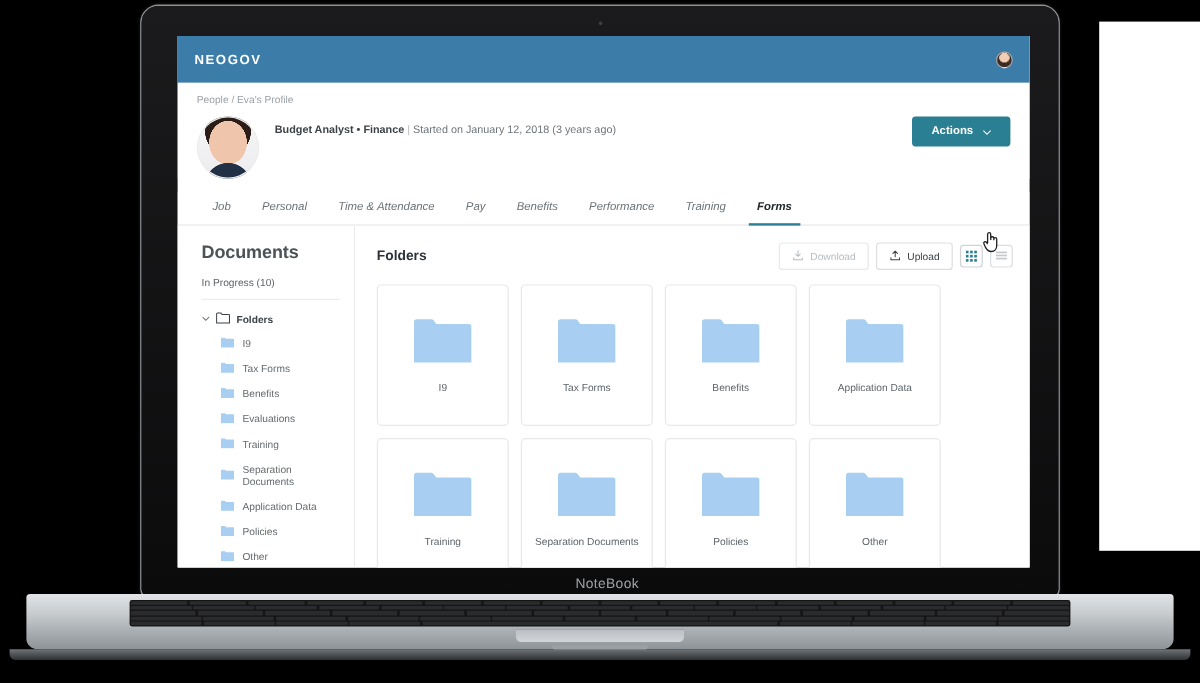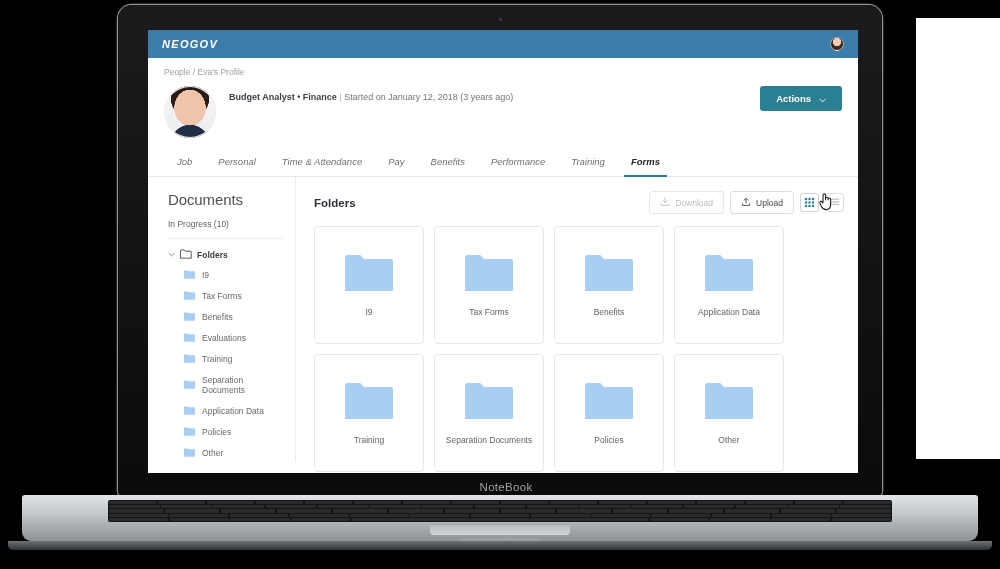--- a/index.html
+++ b/index.html
@@ -37,24 +37,23 @@
 
   
   .screen {
     position: absolute; left: 148px; top: 30px;
     width: 710px; height: 443px;
     background: #ffffff; overflow: hidden;
   }
 
   
   .topbar {
-    height: 28px; background: #3b7ca8;
+    height: 39px; background: #3b7ca8;
     display: flex; align-items: center; justify-content: space-between;
     padding: 12px 14px;
-    font-style: italic;
   }
   .brand { color: #fff; font-size: 11px; font-weight: bold; letter-spacing: 1.3px; }
   .topbar-avatar {
     width: 14px; height: 14px; border-radius: 50%;
     background: radial-gradient(circle at 50% 34%, #f0cdb4 0 42%, #3a2a22 43% 100%);
     border: 1px solid rgba(255,255,255,.55);
   }
 
   
   .profile-head { background: #fff; padding: 9px 16px 0 16px; }
@@ -112,21 +111,21 @@
   }
 
   
   .content { display: flex; height: 285px; background: #fff; }
 
   
   .sidebar {
     width: 148px; flex: 0 0 148px; padding: 14px 12px 0 20px;
     border-right: 1px solid #ececee; background: #fff;
   }
-  .docs-title { font-size: 15px; color: #4c5256; margin-bottom: 11px; letter-spacing: -.1px; }
+  .docs-title { font-size: 15px; color: #4c5256; margin-bottom: 11px; letter-spacing: -.1px; font-weight: bold; }
   .inprog { font-size: 8.5px; color: #5d6469; padding-bottom: 9px; border-bottom: 1px solid #ececee; }
   .tree-head {
     display: flex; align-items: center; gap: 5px;
     font-size: 8.5px; font-weight: bold; color: #3c4247; margin: 10px 0 3px 0; cursor: pointer;
   }
   .tree-item {
     display: flex; align-items: center; gap: 7px;
     font-size: 8.5px; color: #646a6f; padding: 5.5px 0 5.5px 16px; cursor: pointer;
   }
   .fld-mini { width: 11px; height: 9px; flex: 0 0 11px; }

